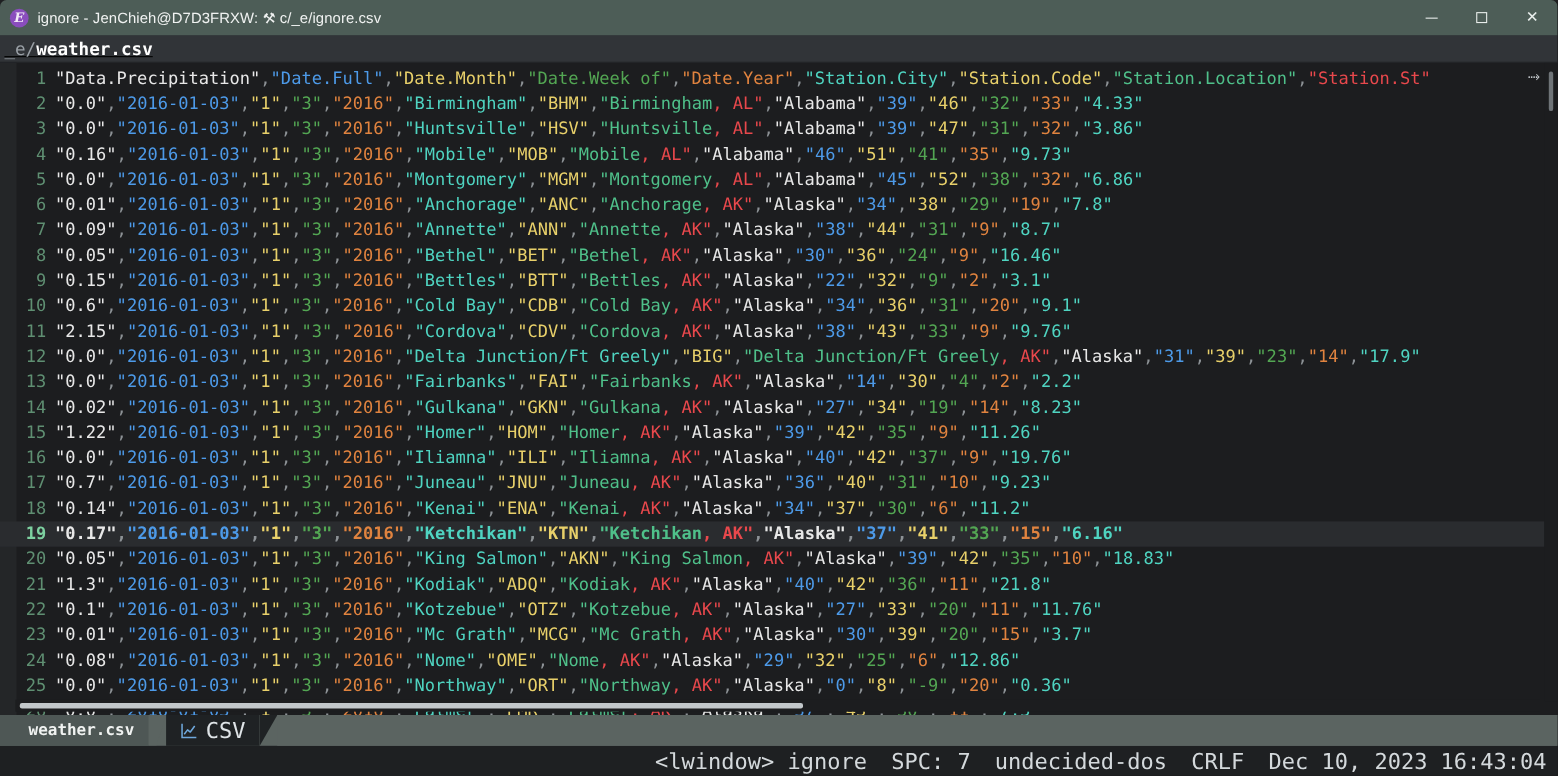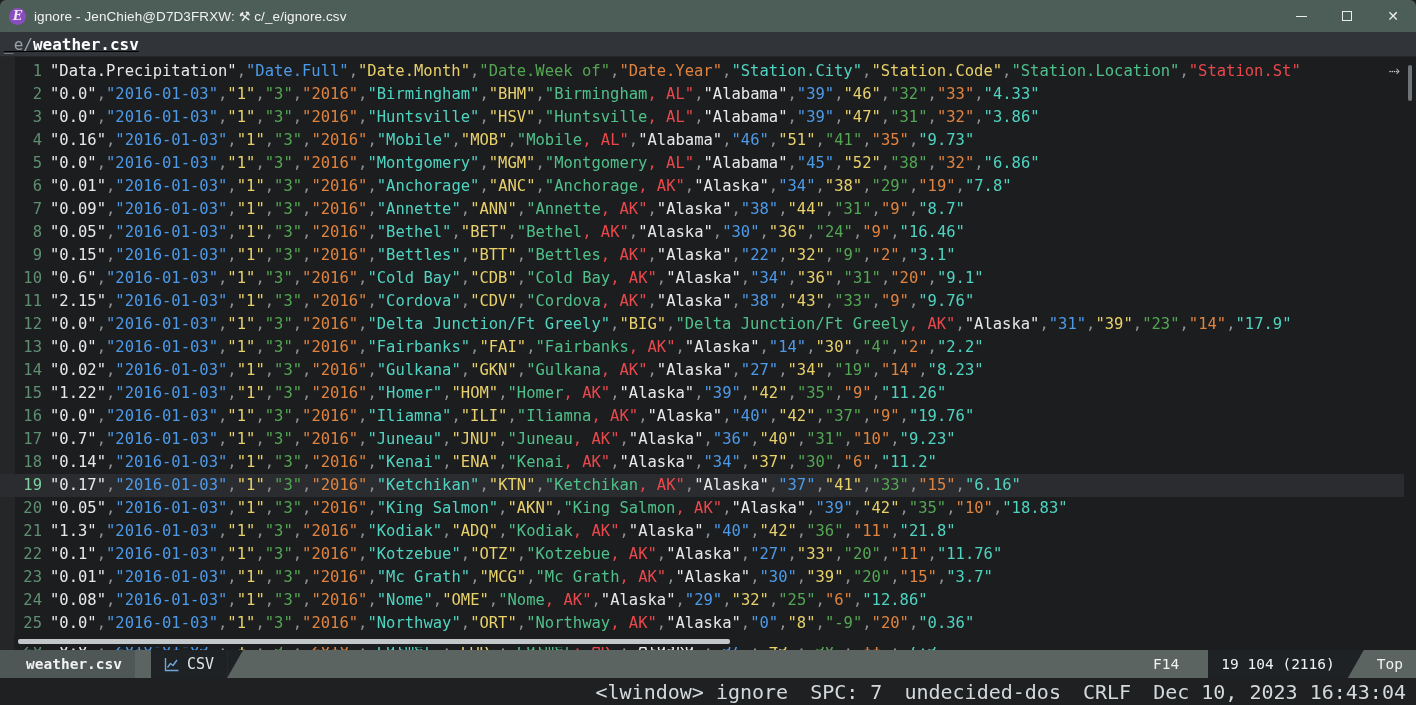--- a/index.html
+++ b/index.html
@@ -72,21 +72,21 @@
     position: absolute; left: 0; top: 0;
     width: 1404px; height: 581px;
     font-size: 15.5px;
     line-height: 23px;
     white-space: pre;
     padding-top: 3px;
   }
   .ln {
     display: block; height: 23px; white-space: pre;
   }
-  .ln.current { background: #2a2c2f; }
+  .ln.current { background: #2a2c2f; font-weight: bold; }
   .lnum {
     display: inline-block; width: 42px; text-align: right;
     color: #5f8f72; margin-right: 8px;
   }
   .ln.current .lnum { color: #7dd0a0; }
 
   
   .c0 { color: #e8e8e8; }            
   .c1 { color: #4d9ae8; }            
   .c2 { color: #e8d06a; }            
@@ -139,21 +139,21 @@
     padding: 0 13px;
     font-size: 14.5px; color: #f0f2f1;
     position: relative;
   }
   .ml-buffer { background: #4e5755; font-weight: bold; padding-left: 26px; }
   .ml-tabsep {
     width: 16px; background: #5b6461;
     clip-path: polygon(0 0, 100% 0, 45% 100%, 0 100%);
   }
   .ml-csv { background: #1f2224; gap: 7px; }
-  .ml-csv-label { color: #dfe4e7; font-size: 15px; }
+  .ml-csv-label { color: #dfe4e7; font-size: 20px; }
   .ml-tail {
     width: 16px; background: #1f2224;
     clip-path: polygon(0 0, 100% 0, 0 100%);
   }
   .ml-spacer { flex: 1; background: #5b6461; }
   .ml-right { display: flex; align-items: stretch; }
   .ml-f14 { background: #5b6461; }
   .ml-pos { background: #1f2224; }
   .ml-top { background: #5b6461; }
   .ml-slant-dark-left {
@@ -225,27 +225,20 @@
   <div class="ml-tabsep"></div>
   <div class="ml-seg ml-csv">
     <svg class="chart-icon" width="16" height="15" viewBox="0 0 16 15">
       <path d="M1.5 1 L1.5 13.5 L14.5 13.5" stroke="#6fa8dc" stroke-width="1.4" fill="none"></path>
       <path d="M3.5 10.5 L6.5 6.5 L9 8.5 L13 3" stroke="#6fa8dc" stroke-width="1.4" fill="none" stroke-linejoin="round"></path>
     </svg>
     <span class="ml-csv-label">CSV</span>
   </div>
   <div class="ml-tail"></div>
   <div class="ml-spacer"></div>
-  <div class="ml-right">
-    <div class="ml-seg ml-f14">F14</div>
-    <div class="ml-slant-dark-left"></div>
-    <div class="ml-seg ml-pos">19 104 (2116)</div>
-    <div class="ml-slant-dark-right"></div>
-    <div class="ml-seg ml-top">Top</div>
-  </div>
 </div>
 
 <div id="echo">
   <span class="e-item">&lt;lwindow&gt; ignore</span>
   <span class="e-item">SPC: 7</span>
   <span class="e-item">undecided-dos</span>
   <span class="e-item">CRLF</span>
   <span class="e-item">Dec 10, 2023 16:43:04</span>
 </div>
 

